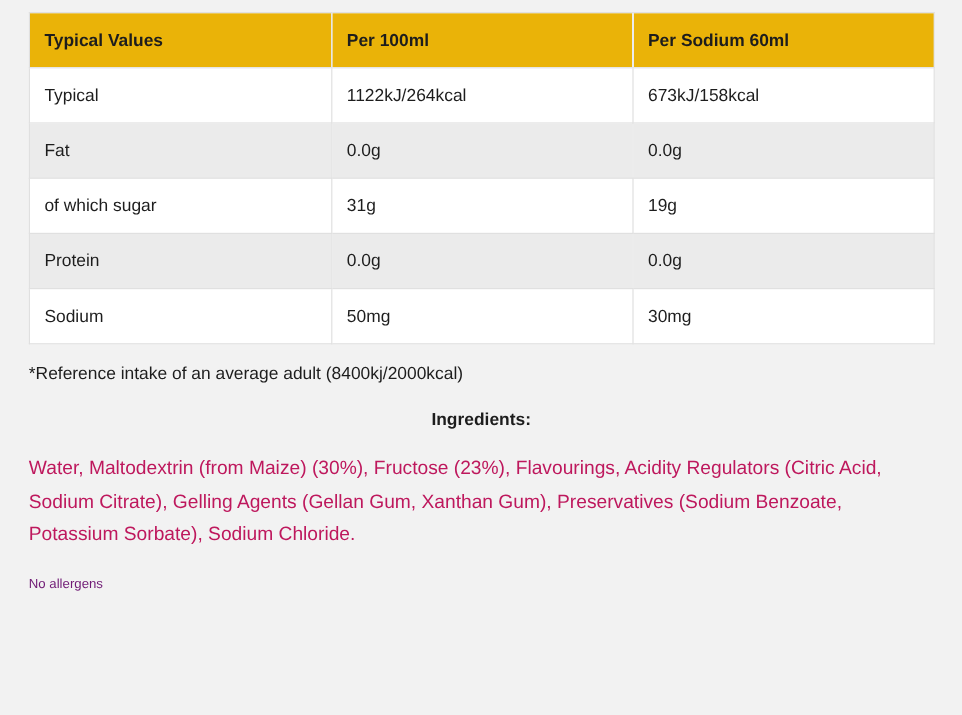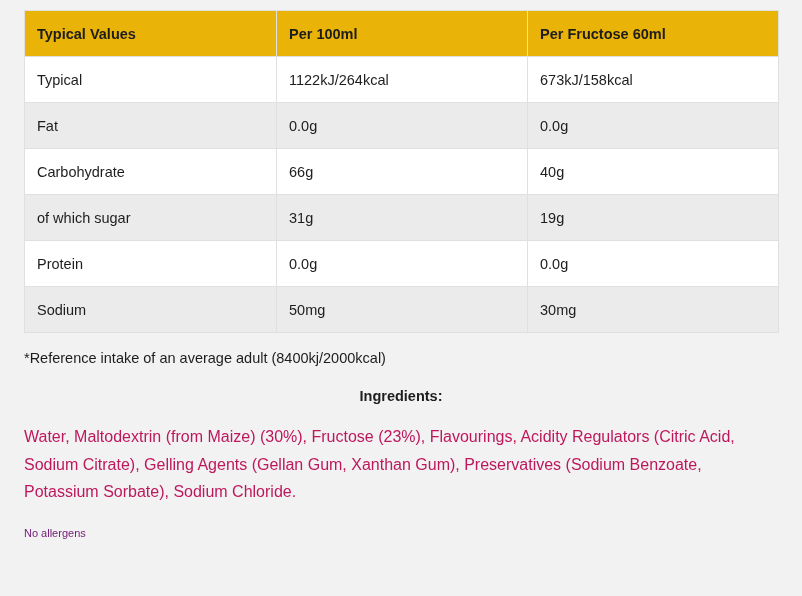--- a/index.html
+++ b/index.html
@@ -88,38 +88,33 @@
   <table class="nutrition">
     <colgroup>
       <col class="c1">
         <col class="c2">
         <col class="c3">
     </colgroup>
     <thead>
       <tr>
         <th>Typical Values</th>
         <th>Per 100ml</th>
-        <th>Per Fructose 60ml</th>
+        <th>Per Sodium 60ml</th>
       </tr>
     </thead>
     <tbody>
       <tr>
         <td>Typical</td>
         <td>1122kJ/264kcal</td>
         <td>673kJ/158kcal</td>
       </tr>
       <tr>
         <td>Fat</td>
         <td>0.0g</td>
         <td>0.0g</td>
-      </tr>
-      <tr>
-        <td>Carbohydrate</td>
-        <td>66g</td>
-        <td>40g</td>
       </tr>
       <tr>
         <td>of which sugar</td>
         <td>31g</td>
         <td>19g</td>
       </tr>
       <tr>
         <td>Protein</td>
         <td>0.0g</td>
         <td>0.0g</td>

